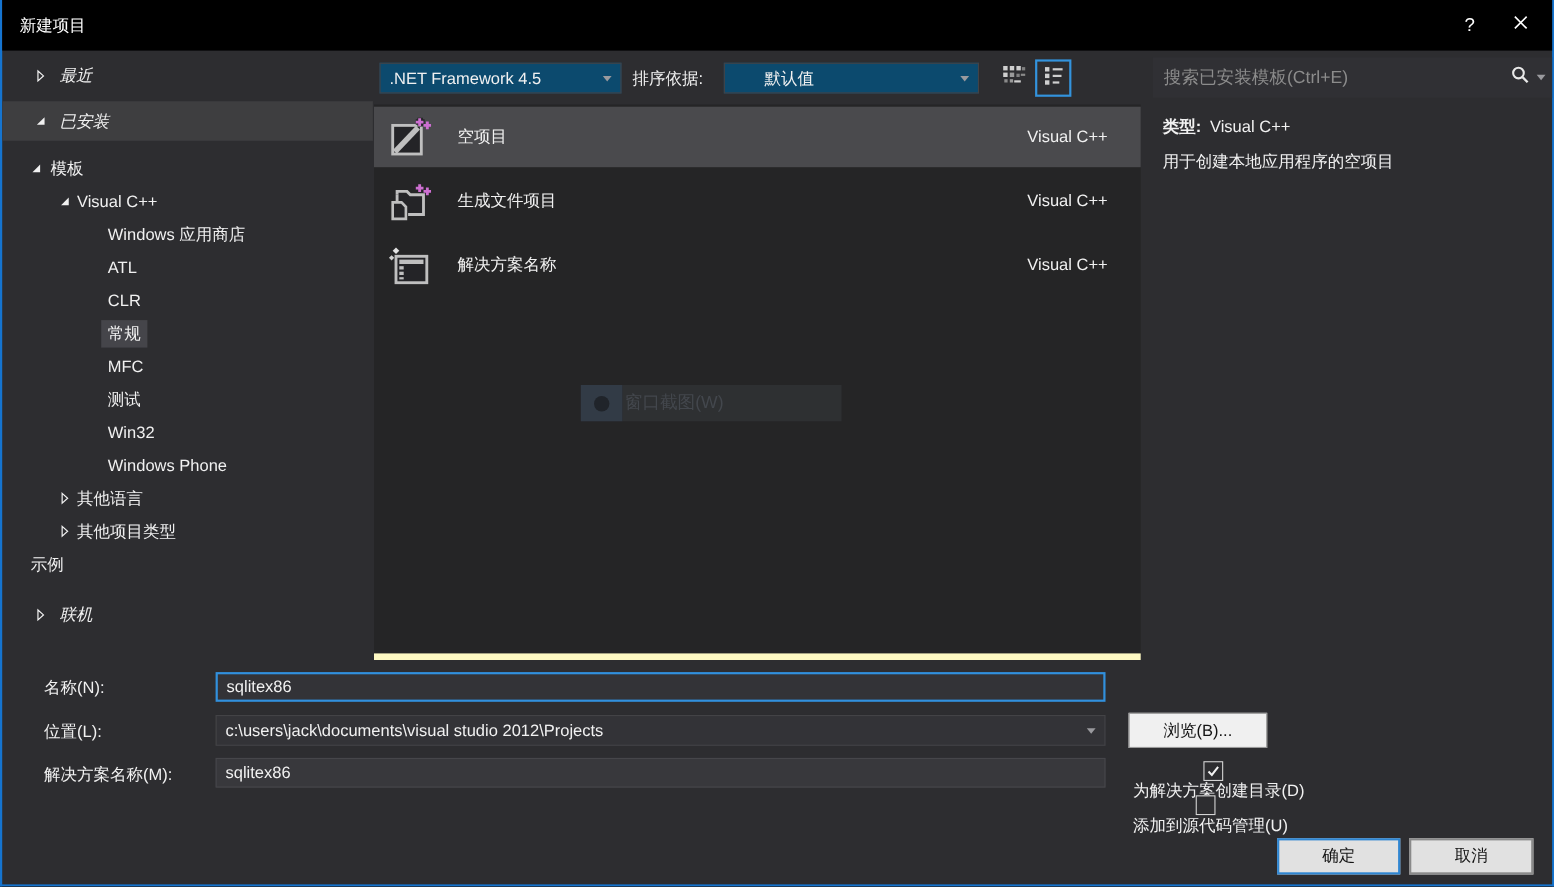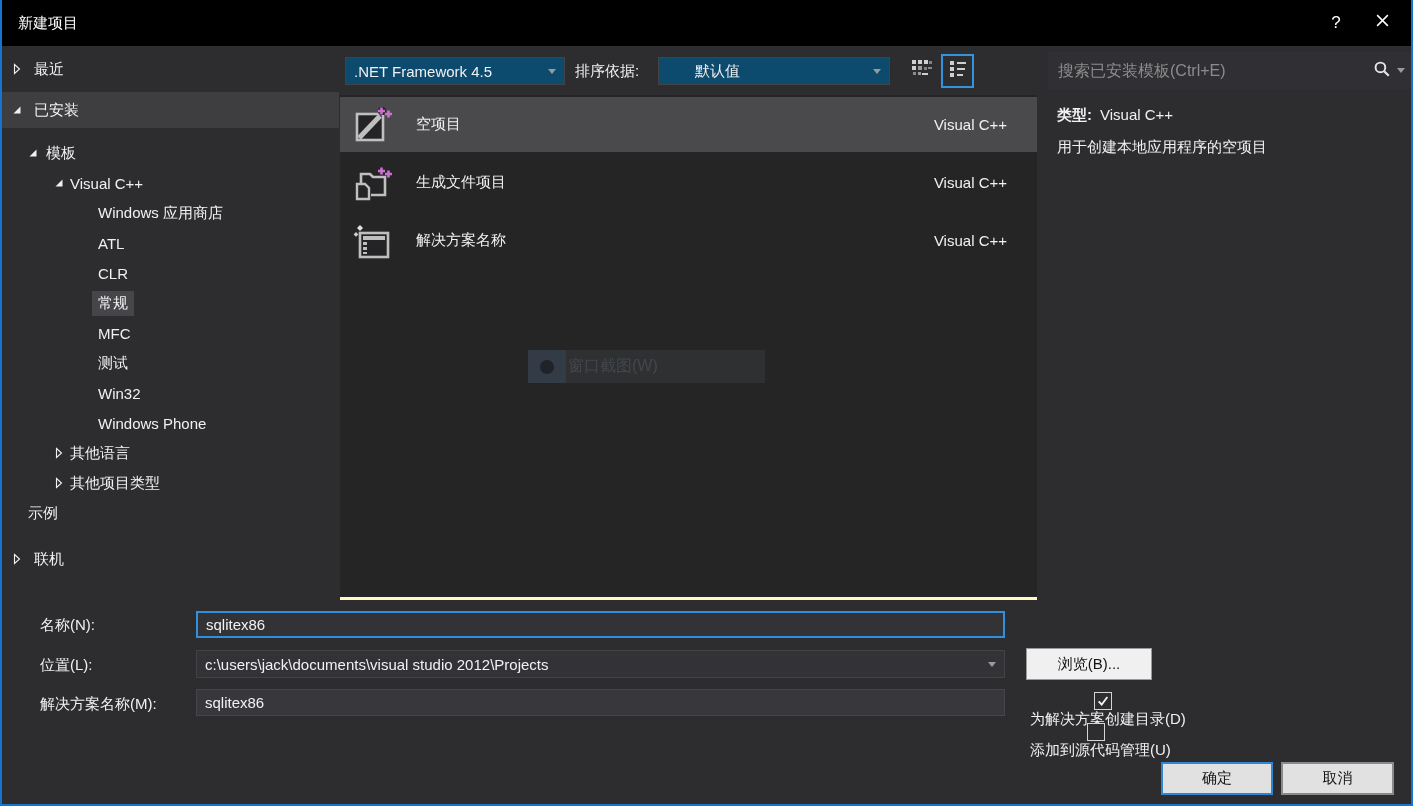--- a/index.html
+++ b/index.html
@@ -12,21 +12,21 @@
   }
   
   .titlebar { position:absolute; left:-2px; top:0; width:1413px; height:46px; background:#000000;
     display:flex; align-items:center; color:#fff; }
   .title-text { font-size:15px; padding-left:18px; color:#fff; }
   .titlebar-btns { position:absolute; right:8px; top:0; height:46px; display:flex; align-items:center; }
   .tb-btn { width:46px; height:46px; display:flex; align-items:center; justify-content:center; color:#fff; font-size:17px; cursor:default; }
   
   #sidebar { position:absolute; left:0; top:46px; width:337px; padding-top:8px; }
   .tree-row { height:30px; display:flex; align-items:center; font-size:15px; color:#f1f1f1; }
-  .lvl0 { padding-left:10px; } .lvl1 { padding-left:26px; } .lvl2 { padding-left:52px; } .lvl3 { padding-left:96px; }
+  .lvl0 { padding-left:30px;font-style:italic; } .lvl1 { padding-left:26px; } .lvl2 { padding-left:52px; } .lvl3 { padding-left:96px; }
   .arrow { width:22px; display:flex; align-items:center; }
   .lvl1 .arrow { width:18px; } .lvl2 .arrow { width:16px; }
   .tree-row.header { height:36px; background:#3e3e40; margin:8px 0 10px 0; }
   .tree-row.gap { margin-top:16px; }
   .lbl.sel { background:#45454a; padding:3px 6px; margin-left:-6px; }
   
   .combo { position:absolute; height:28px; background:#0c4a6e; border:1px solid #434346; color:#f1f1f1;
     font-size:15px; display:flex; align-items:center; justify-content:space-between; padding:0 8px; }
   .caret { width:0; height:0; border-left:4px solid transparent; border-right:4px solid transparent; border-top:5px solid #9a9a9e; }
   #fw-combo { left:343px; top:57px; width:220px; }
@@ -36,21 +36,21 @@
   #btn-small-icons { left:903px; }
   #btn-list-view { left:939px; border:2px solid #3393dd; background:#2d2d30; }
   
   #search-box { position:absolute; left:1046px; top:52px; width:365px; height:37px; background:#303034;
     display:flex; align-items:center; }
   #search-box input { flex:1; background:transparent; border:none; outline:none; color:#f1f1f1; font-size:16px; padding:0 10px; }
   #search-box input::placeholder { color:#8c8c8c; opacity:1; }
   .search-icons { display:flex; align-items:center; gap:6px; padding-right:8px; }
   
   #tpl-panel { position:absolute; left:338px; top:95px; width:697px; height:505px; background:#252526;
-    border-bottom:3px solid #fef9c3; padding-top:2px; }
+    border-bottom:6px solid #fef9c3; padding-top:2px; }
   .t-row { height:55px; margin-bottom:3px; display:flex; align-items:center; padding:0 30px 0 12px; }
   .t-row.selected { background:#4a4a4d; }
   .t-icon { width:40px; height:40px; margin-right:24px; flex:none; }
   .t-name { flex:1; font-size:15px; color:#f1f1f1; }
   .t-type { font-size:15px; color:#f1f1f1; }
   
   #ghost { position:absolute; left:526px; top:350px; width:237px; height:33px; display:flex; z-index:5; }
   #ghost .g-ic { width:38px; height:33px; background:#323b46; display:flex; align-items:center; justify-content:center; }
   #ghost .g-dot { width:14px; height:14px; border-radius:50%; background:#20242a; }
   #ghost .g-body { flex:1; background:#2e3032; color:#43474d; font-size:16px; display:flex; align-items:center; padding-left:2px; }

